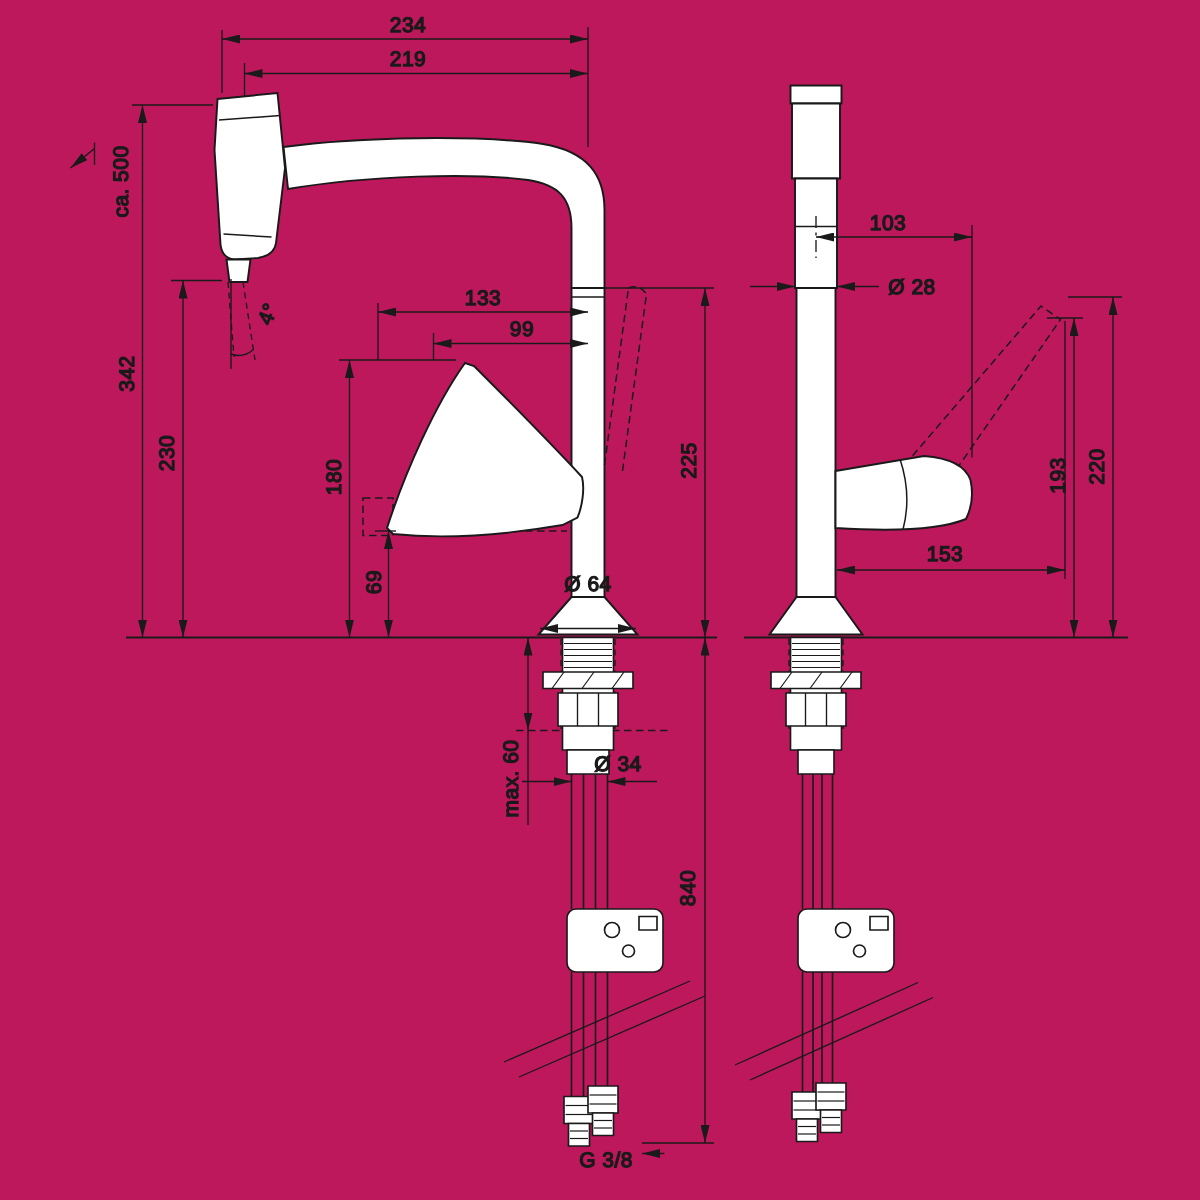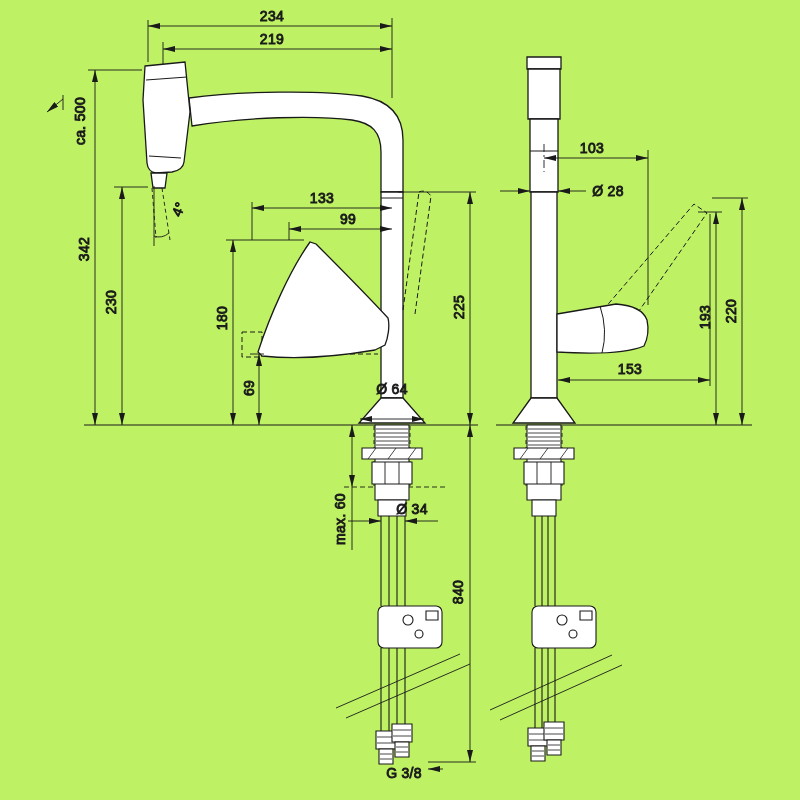--- a/index.html
+++ b/index.html
@@ -1,16 +1,16 @@
 <!DOCTYPE html>
 <html><head>
 <meta charset="utf-8">
 <style>
   html,body{margin:0;padding:0;background:#ffffff;}
-  .canvas{position:relative;width:800px;height:800px;background:#bef264;overflow:hidden;}
+  .canvas{position:relative;width:800px;height:800px;background:#be185d;overflow:hidden;}
   svg text{
     font-family:"Liberation Sans","DejaVu Sans",sans-serif;
     font-size:14px;
     fill:#1a1a1a;
   }
   svg .lbl{letter-spacing:.3px;}
   svg line, svg path, svg rect, svg circle, svg polyline{vector-effect:non-scaling-stroke;}
 </style>
 </head>
 <body>

